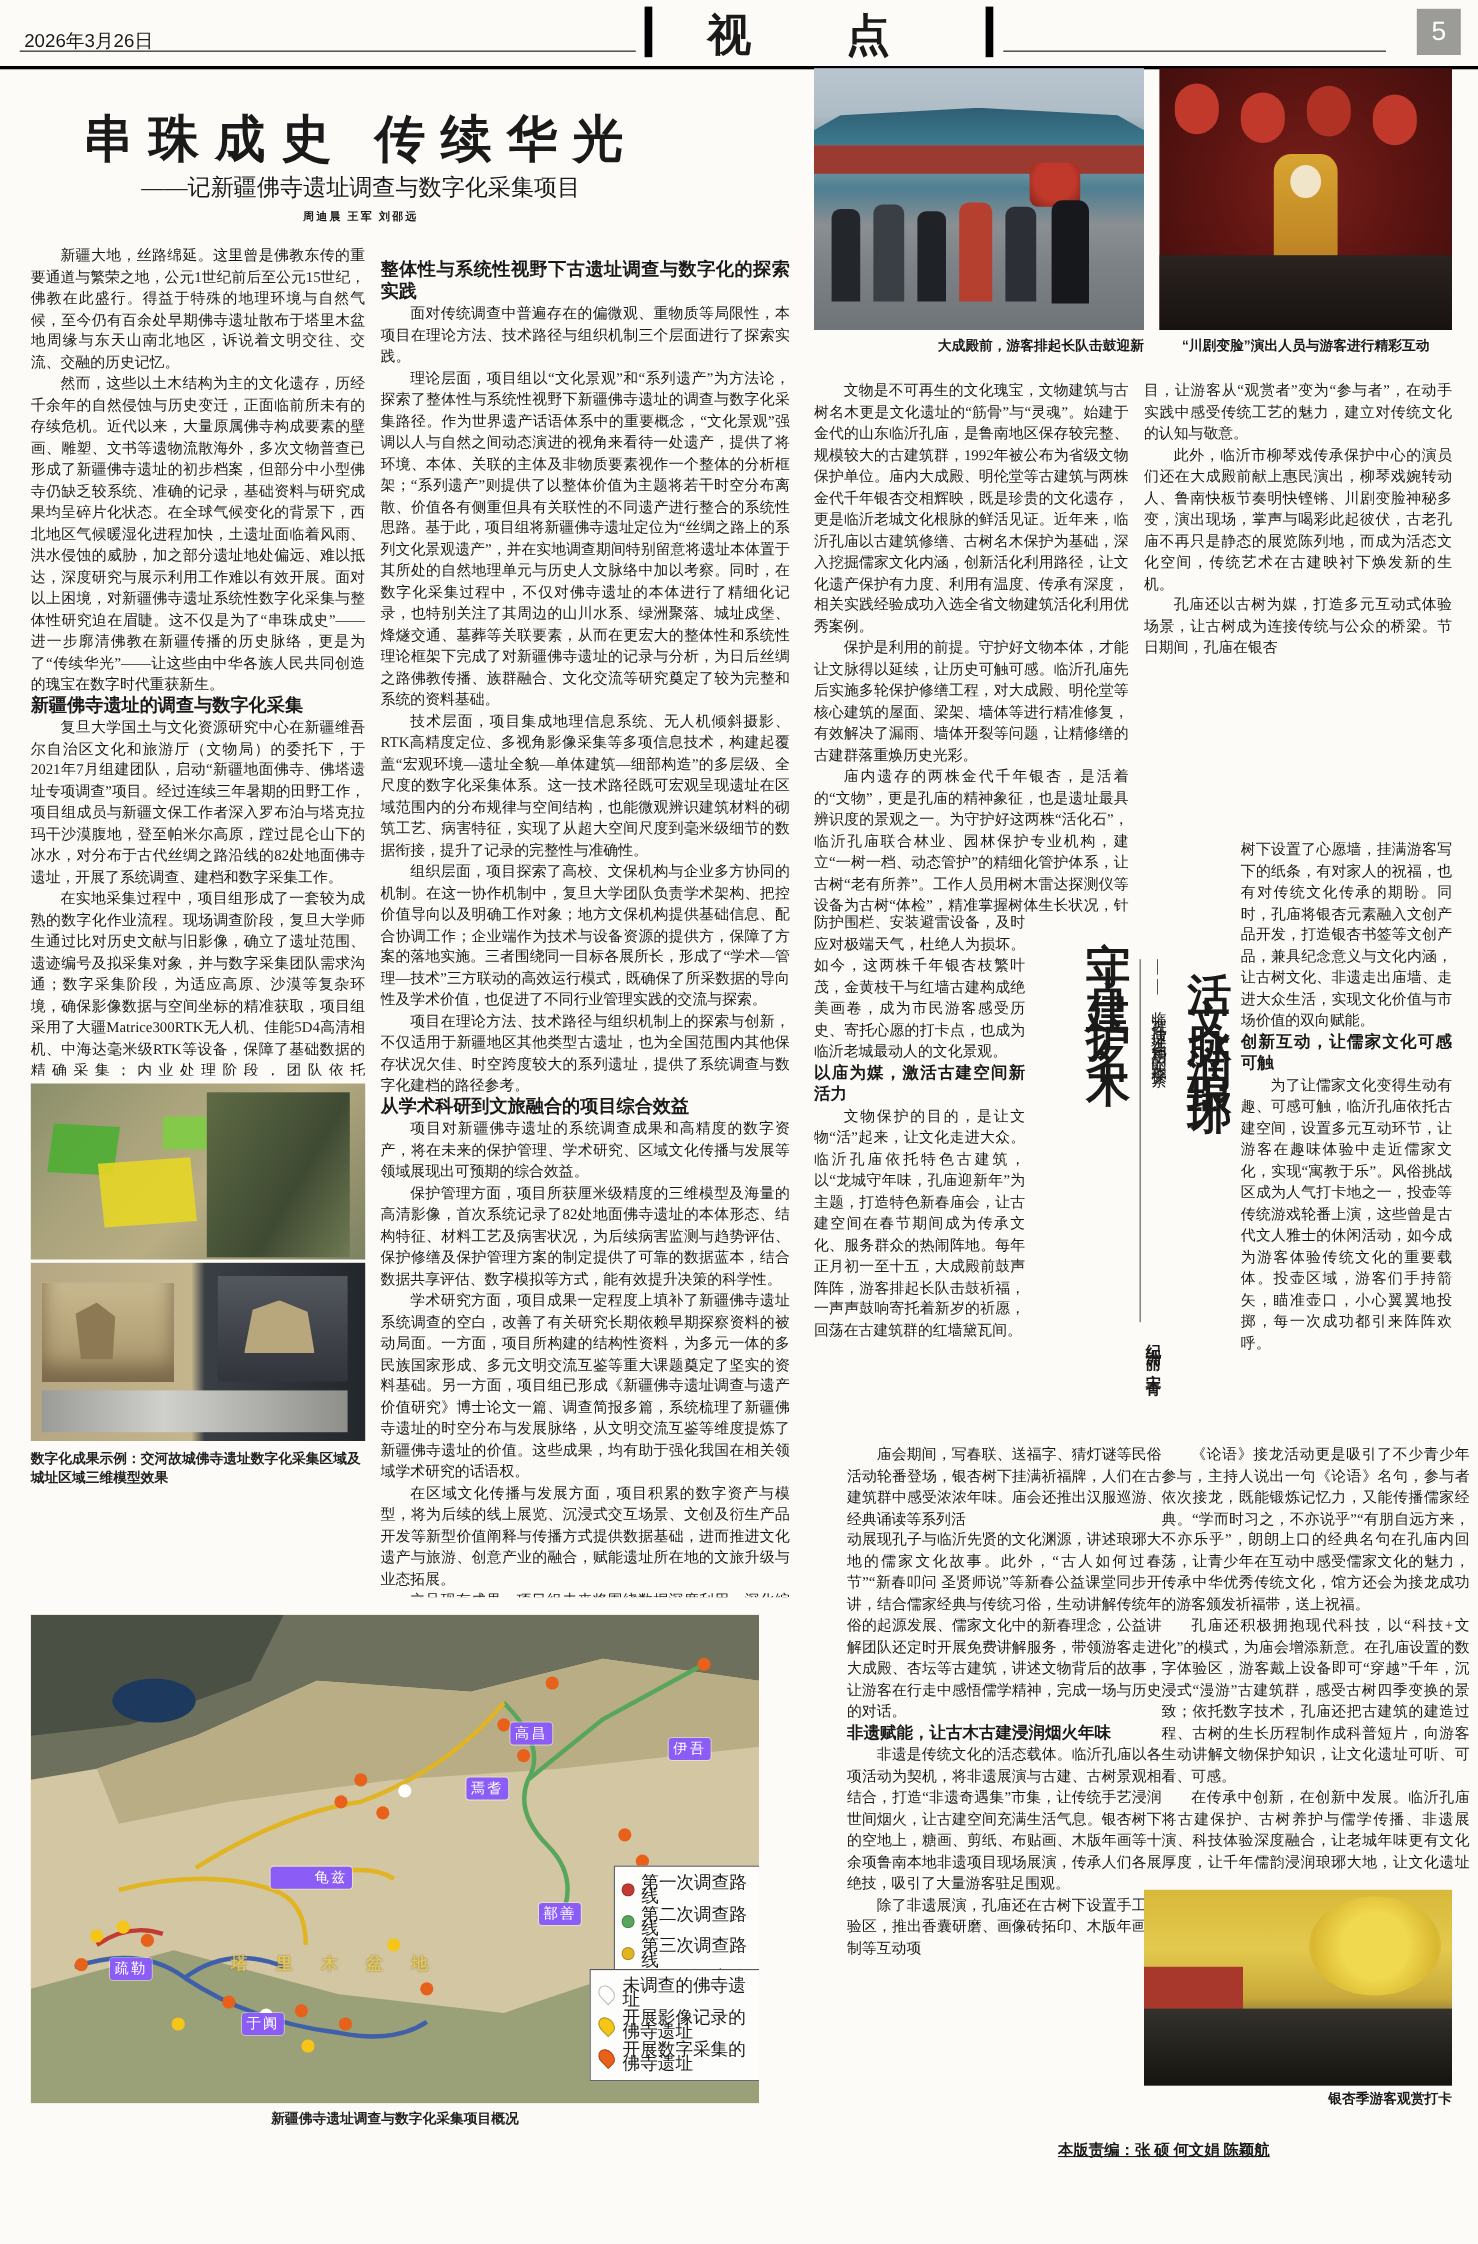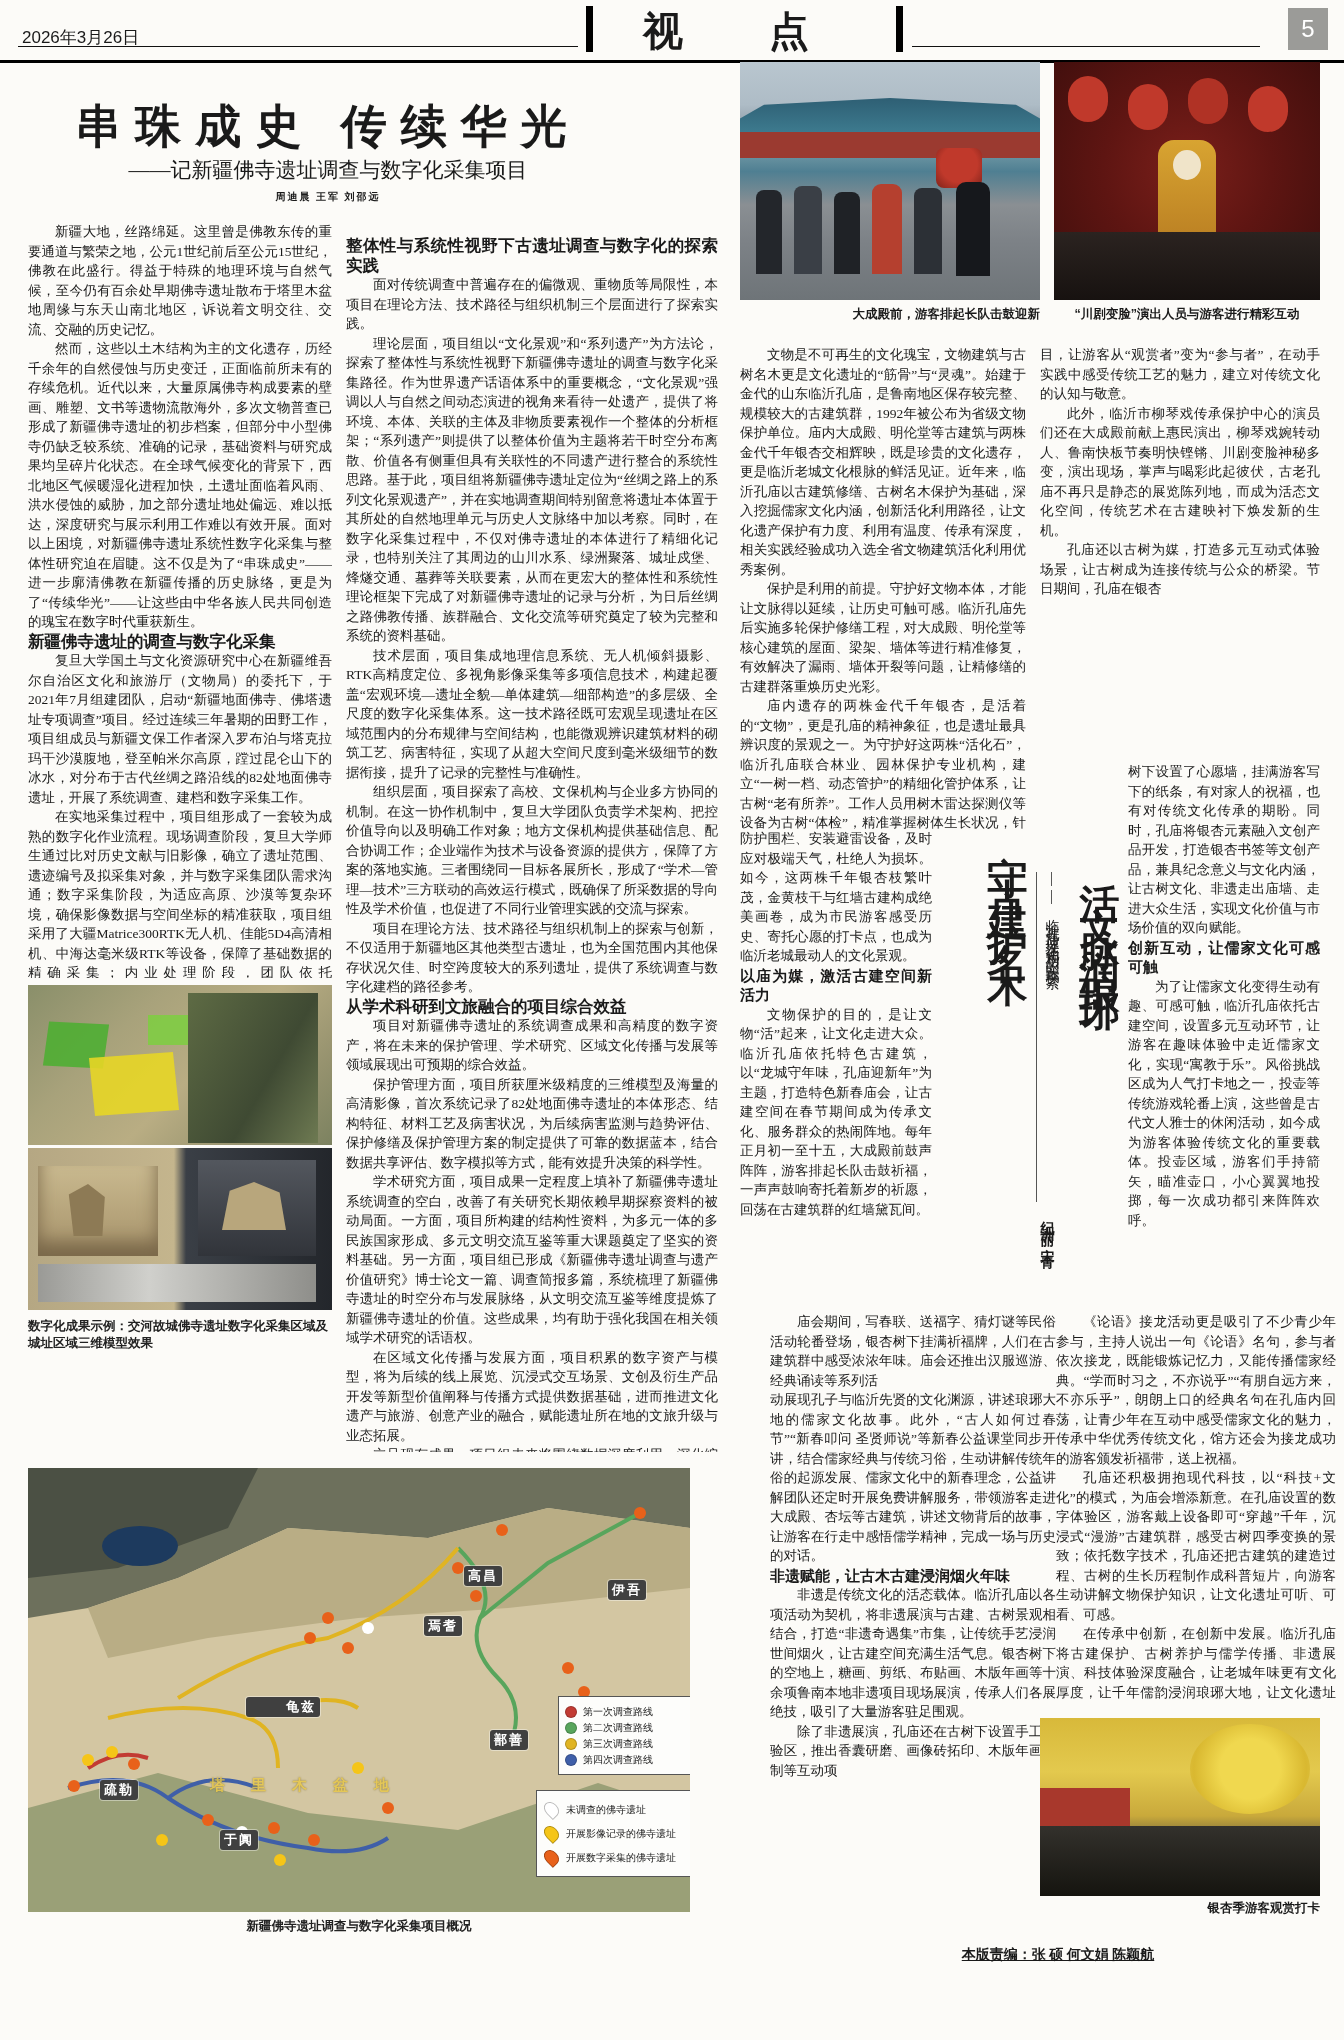--- a/index.html
+++ b/index.html
@@ -27,25 +27,25 @@
   .bodytext p.cont{text-indent:0;}
   .subhead{font-weight:bold;font-size:16.5px;margin:10px 0 8px 0;text-indent:0 !important;
            font-family:"Liberation Sans",sans-serif;}
   .col1{left:28px;top:222px;width:304px;height:756px;}
   .col2{left:346px;top:236px;width:372px;height:1216px;}
   
   .img-frame{overflow:hidden;}
   .caption{font-size:12.5px;font-weight:bold;line-height:17px;font-family:"Liberation Sans",sans-serif;color:#222;}
   
   .map{left:28px;top:1468px;width:662px;height:444px;overflow:hidden;background:#cfc3a2;}
-  .map-label{position:absolute;background:#404040;color:#fff;font-size:13px;font-weight:bold;
+  .map-label{position:absolute;background:#8b5cf6;color:#fff;font-size:13px;font-weight:normal;
              padding:1px 4px;border-radius:3px;letter-spacing:2px;box-shadow:0 0 0 1px #fff6;}
   .basin{position:absolute;color:#e8c84a;font-size:15px;font-weight:bold;letter-spacing:26px;opacity:.85;
          text-shadow:0 0 2px #7a6c3f;}
-  .legend{position:absolute;background:#fdfdfb;border:1px solid #555;font-size:10px;
+  .legend{position:absolute;background:#fdfdfb;border:1px solid #555;font-size:16px;
           font-family:"Liberation Sans",sans-serif;padding:5px 6px;}
   .legend .row{display:flex;align-items:center;margin:3px 0;}
   .dot{width:10px;height:10px;border-radius:50%;margin-right:6px;flex:0 0 auto;border:1px solid #0003;}
   .pin{width:11px;height:15px;border-radius:50% 50% 50% 0;transform:rotate(-45deg);margin:2px 8px 2px 2px;
        flex:0 0 auto;border:1px solid #0004;}
   .legend .lbl{line-height:13px;}
   
   .rphoto{overflow:hidden;}
   .rcapt{font-size:12.5px;font-weight:bold;font-family:"Liberation Sans",sans-serif;}
   .vblock-big{writing-mode:vertical-rl;font-size:40px;font-weight:bold;letter-spacing:22px;

